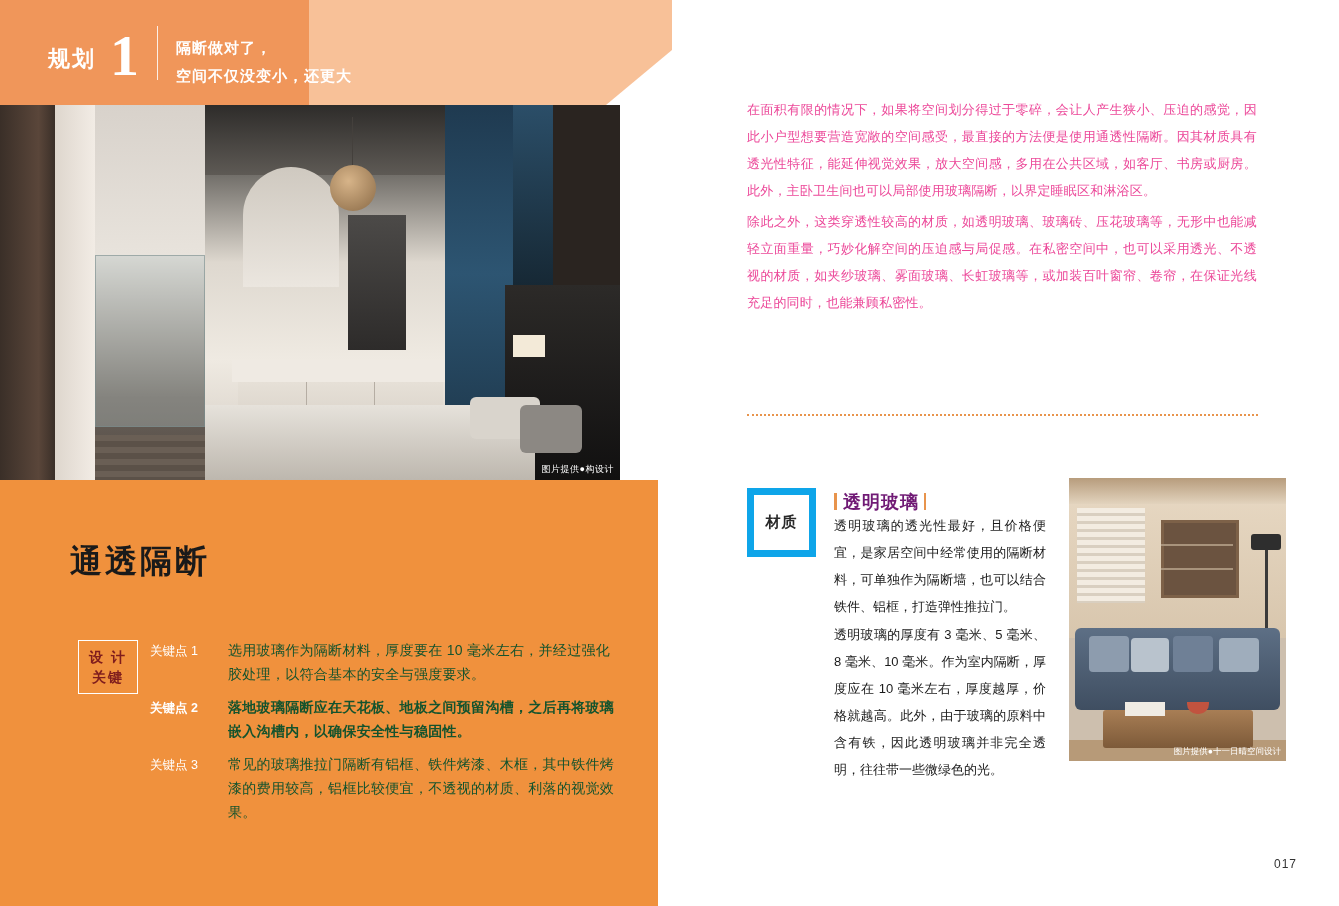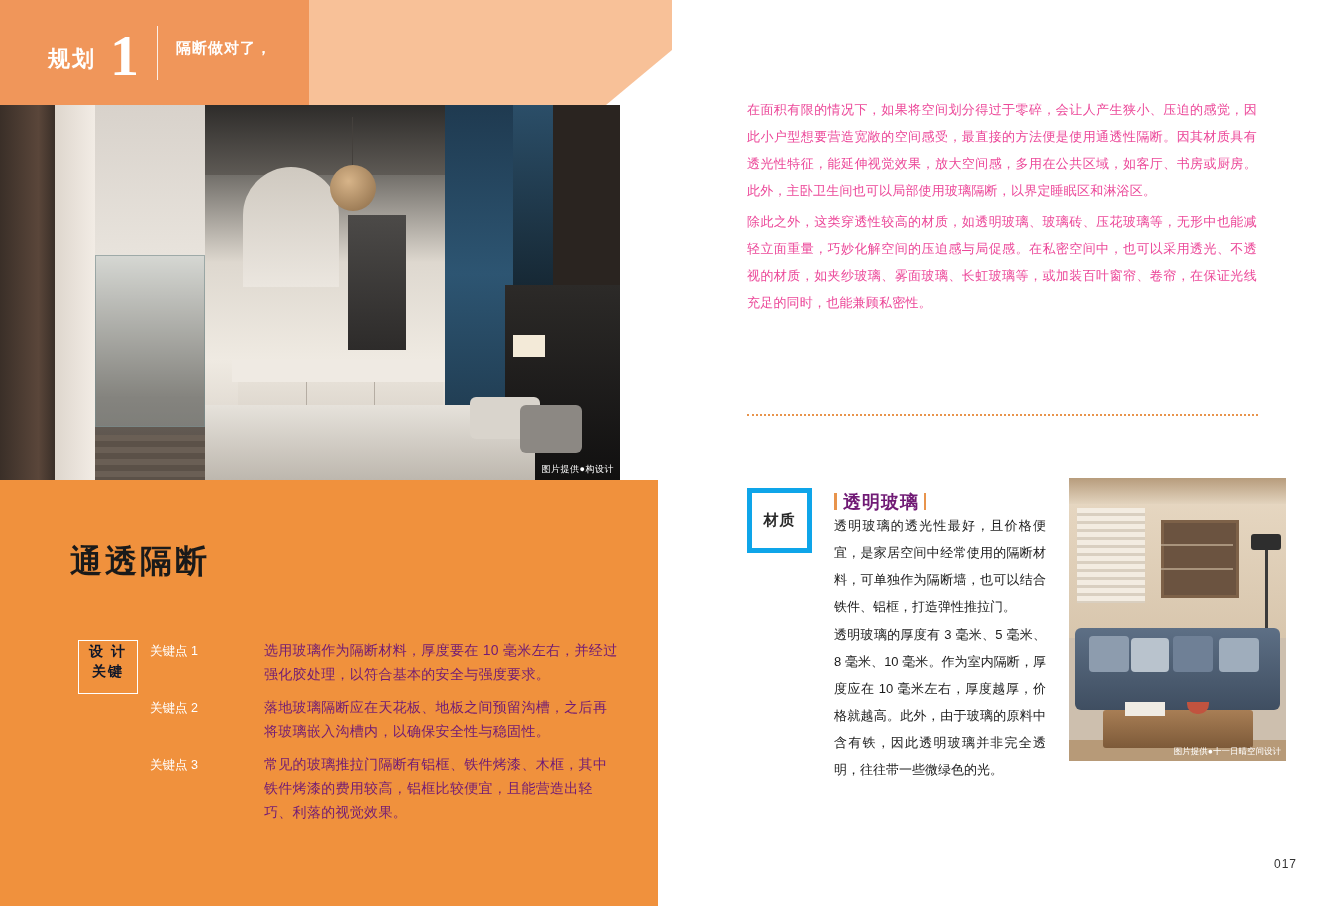--- a/index.html
+++ b/index.html
@@ -195,52 +195,52 @@
     font-size: 15px;
     font-weight: bold;
     color: #1a1a1a;
     letter-spacing: 1px;
   }
   .key-badge {
     position: absolute;
     left: 78px; top: 160px;
     width: 58px; height: 52px;
     border: 1px solid #ffffff;
-    color: #0f172a;
+    color: #7f1d1d;
     display: flex;
     flex-direction: column;
     align-items: center;
+    justify-content: center;
     font-size: 14px;
     font-weight: bold;
     letter-spacing: 2px;
     line-height: 20px;
   }
   .key-row {
     position: absolute;
     left: 150px;
     width: 470px;
     display: flex;
   }
   .key-row .k-label {
     width: 78px;
     flex: none;
     color: #ffffff;
     font-size: 12.5px;
     line-height: 24px;
     padding-top: 1px;
   }
   .key-row .k-text {
-    color: #701a75;
+    color: #14532d;
     font-size: 14px;
     line-height: 24px;
     letter-spacing: 0.3px;
-    margin-left: 36px;
   }
   #key-row-0 { top: 158px; }
-  #key-row-1 { top: 215px; }
+  #key-row-1 { top: 215px; font-weight: bold; }
   #key-row-2 { top: 272px; }
 
   
   #right-page {
     position: absolute;
     left: 672px; top: 0;
     width: 667px; height: 906px;
     background: #ffffff;
   }
   .body-para {
@@ -260,21 +260,21 @@
     position: absolute;
     left: 75px; top: 414px;
     width: 511px;
     border-top: 2px dotted #e8944c;
   }
 
   .mat-badge {
     position: absolute;
     left: 75px; top: 488px;
     width: 55px; height: 55px;
-    border: 5px solid #0ea5e9;
+    border: 7px solid #0ea5e9;
     display: flex; align-items: center; justify-content: center;
     font-size: 15px; font-weight: bold; color: #2a2a2a;
     letter-spacing: 1px;
   }
   .mat-title-bar {
     position: absolute;
     left: 162px; top: 493px;
     width: 3px; height: 17px;
     background: #e8944c;
   }
@@ -369,20 +369,21 @@
 <body>
 
 <div id="left-page">
 
   <div class="header-band-light"></div>
   <div class="hdr-label">规划</div>
   <div class="hdr-number">1</div>
   <div class="hdr-divider"></div>
   <div class="hdr-title">
     <div>隔断做对了，</div>
+    <div>空间不仅没变小，还更大</div>
   </div>
 
   <div id="hero-photo">
     <div class="ph-wall-left"></div>
     <div class="ph-wall-left2"></div>
     <div class="ph-corridor"></div>
     <div class="ph-floor"></div>
     <div class="ph-glass"></div>
     <div class="ph-kitchen"></div>
     <div class="ph-ceiling"></div>
@@ -417,21 +418,21 @@
     <div class="key-row" id="key-row-0">
       <div class="k-label">关键点 1</div>
       <div class="k-text">选用玻璃作为隔断材料，厚度要在 10 毫米左右，并经过强化胶处理，以符合基本的安全与强度要求。</div>
     </div>
     <div class="key-row" id="key-row-1">
       <div class="k-label">关键点 2</div>
       <div class="k-text">落地玻璃隔断应在天花板、地板之间预留沟槽，之后再将玻璃嵌入沟槽内，以确保安全性与稳固性。</div>
     </div>
     <div class="key-row" id="key-row-2">
       <div class="k-label">关键点 3</div>
-      <div class="k-text">常见的玻璃推拉门隔断有铝框、铁件烤漆、木框，其中铁件烤漆的费用较高，铝框比较便宜，且能营造出轻巧、利落的视觉效果。</div>
+      <div class="k-text">常见的玻璃推拉门隔断有铝框、铁件烤漆、木框，其中铁件烤漆的费用较高，铝框比较便宜，不透视的材质、利落的视觉效果。</div>
     </div>
   </div>
 </div>
 
 <div id="right-page">
 
   <div class="body-para" id="para-0">在面积有限的情况下，如果将空间划分得过于零碎，会让人产生狭小、压迫的感觉，因此小户型想要营造宽敞的空间感受，最直接的方法便是使用通透性隔断。因其材质具有透光性特征，能延伸视觉效果，放大空间感，多用在公共区域，如客厅、书房或厨房。此外，主卧卫生间也可以局部使用玻璃隔断，以界定睡眠区和淋浴区。</div>
   <div class="body-para" id="para-1">除此之外，这类穿透性较高的材质，如透明玻璃、玻璃砖、压花玻璃等，无形中也能减轻立面重量，巧妙化解空间的压迫感与局促感。在私密空间中，也可以采用透光、不透视的材质，如夹纱玻璃、雾面玻璃、长虹玻璃等，或加装百叶窗帘、卷帘，在保证光线充足的同时，也能兼顾私密性。</div>
 
   <div class="dotted-rule"></div>

